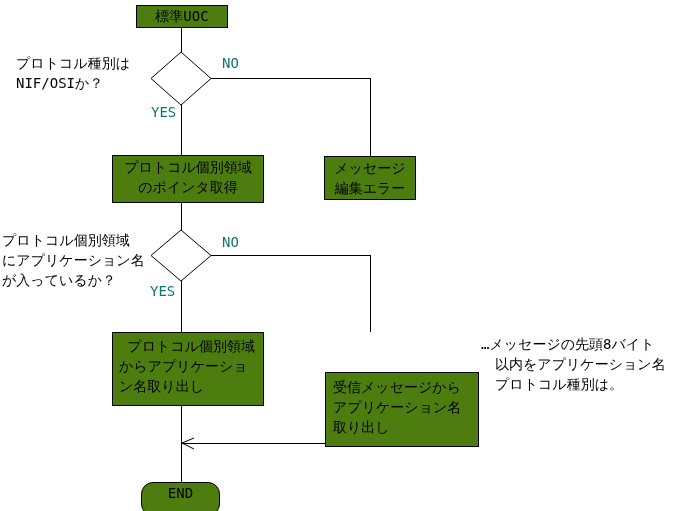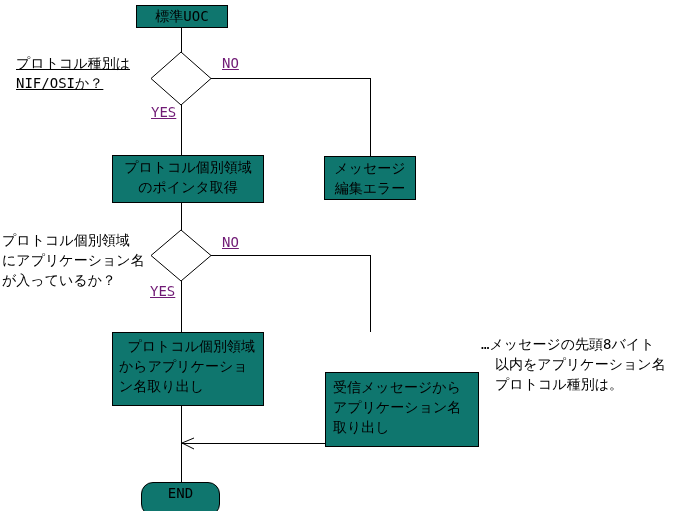--- a/index.html
+++ b/index.html
@@ -9,39 +9,38 @@
     background:#ffffff;
     font-family:"DejaVu Sans Mono",monospace;
     color:#000;
     overflow:hidden;
   }
   .canvas svg{position:absolute;left:0;top:0;}
   .node{
     position:absolute;
     box-sizing:border-box;
     border:1px solid #000;
-    background:#0f766e;
+    background:#4d7c0f;
     font:14px/20px "DejaVu Sans Mono",monospace;
     color:#000;
     white-space:pre;
   }
   .center{text-align:center;}
   .terminator{border-radius:12px;line-height:21px;}
   .label{
     position:absolute;
     font:14px/20px "DejaVu Sans Mono",monospace;
     color:#000;
     white-space:pre;
   }
   .branch{
     position:absolute;
     font:14px/14px "DejaVu Sans Mono",monospace;
-    color:#701a75;
+    color:#0f766e;
     white-space:pre;
-    text-decoration:underline;
   }
 </style>
 </head>
 <body>
 
 <div class="canvas">
 
   <svg width="676" height="511" viewBox="0 0 676 511">
 
     <path d="M181 28 V53
@@ -54,21 +53,21 @@
              M370 407 V443 H182" fill="none" stroke="#000" stroke-width="1" shape-rendering="crispEdges"></path>
 
     <polygon points="181,52 211,78.5 181,105 151,78.5" fill="#fff" stroke="#000" stroke-width="1"></polygon>
     <polygon points="181,230 211,255.5 181,281 151,255.5" fill="#fff" stroke="#000" stroke-width="1"></polygon>
 
     <path d="M182 443 L194 438 M182 443 L194 449" fill="none" stroke="#000" stroke-width="1"></path>
   </svg>
 
   <div class="node center" style="left:136px;top:5px;width:92px;height:23px;line-height:21px;">標準UOC</div>
 
-  <div class="label" style="left:16px;top:53px;text-decoration:underline;">プロトコル種別は
+  <div class="label" style="left:16px;top:53px;">プロトコル種別は
 NIF/OSIか？</div>
 
   <div class="branch" style="left:222px;top:56px;">NO</div>
   <div class="branch" style="left:151px;top:105px;">YES</div>
 
   <div class="node center" style="left:112px;top:155px;width:152px;height:48px;padding-top:1px;">プロトコル個別領域
 のポインタ取得</div>
 
   <div class="node center" style="left:324px;top:156px;width:92px;height:44px;padding-top:1px;">メッセージ
 編集エラー</div>

